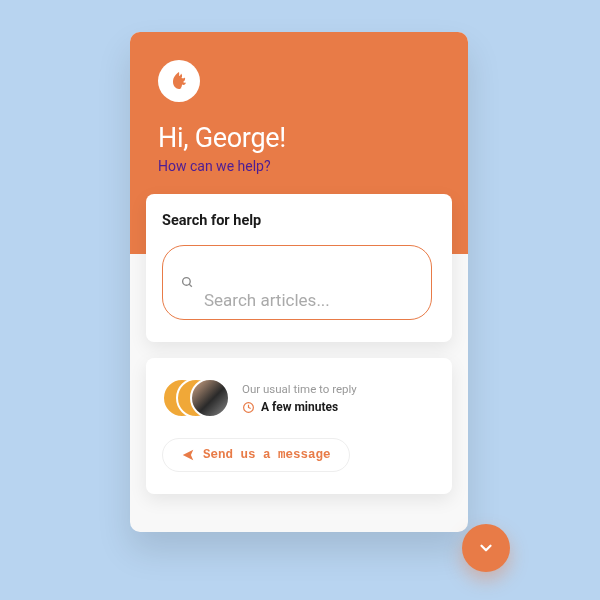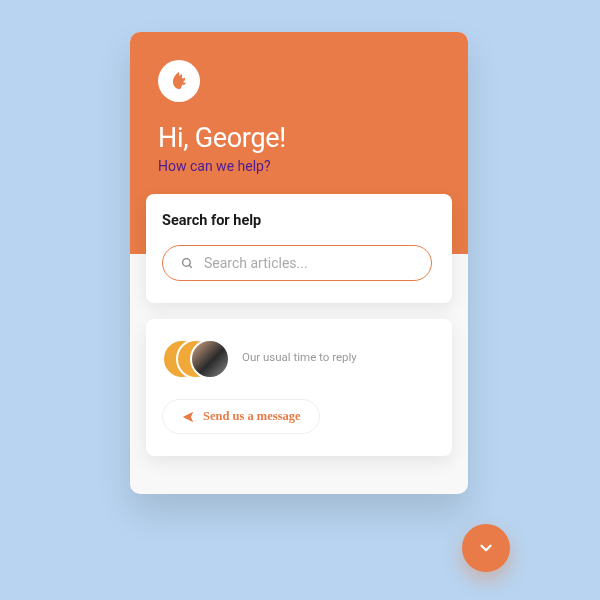--- a/index.html
+++ b/index.html
@@ -77,25 +77,26 @@
       border-radius: 22px;
       padding: 9px 18px;
       gap: 10px;
     }
     .search-icon {
       flex-shrink: 0;
     }
     .search-input {
       border: none;
       outline: none;
-      font-size: 14px;
+      font-size: 17px;
       color: #0369a1;
       background: transparent;
       flex: 1;
       font-family: inherit;
+      margin-top: 35px;
     }
     .search-input::placeholder {
       color: #aaa;
     }
     .convo-row {
       display: flex;
       align-items: center;
       gap: 8px;
       margin-bottom: 18px;
     }
@@ -148,21 +149,21 @@
     }
     .send-btn {
       display: inline-flex;
       align-items: center;
       gap: 8px;
       border: 1.3px solid #eee;
       border-radius: 22px;
       padding: 9px 18px;
       background: #fff;
       cursor: pointer;
-      font-family: Liberation Serif, serif;
+      font-family: Liberation Mono, monospace;
     }
     .send-label {
       font-size: 12.5px;
       font-weight: 600;
       color: #e87b47;
     }
     .fab {
       position: absolute;
       right: 90px;
       bottom: 28px;
@@ -206,20 +207,27 @@
 
     <div class="card">
       <div class="convo-row">
         <div class="avatars">
           <div class="avatar avatar-1"></div>
           <div class="avatar avatar-2"></div>
           <div class="avatar avatar-3"></div>
         </div>
         <div class="reply-info">
           <div class="reply-label">Our usual time to reply</div>
+          <div class="reply-time-row">
+            <svg width="13" height="13" viewBox="0 0 24 24" fill="none" stroke="#e87b47" stroke-width="2.2">
+              <circle cx="12" cy="12" r="9"></circle>
+              <polyline points="12 7 12 12 16 14"></polyline>
+            </svg>
+            <span class="reply-time">A few minutes</span>
+          </div>
         </div>
       </div>
       <button class="send-btn">
         <svg width="14" height="14" viewBox="0 0 24 24" fill="#e87b47">
           <path d="M3 12 L21 3 L17 12 L21 21 Z"></path>
         </svg>
         <span class="send-label">Send us a message</span>
       </button>
     </div>
 

